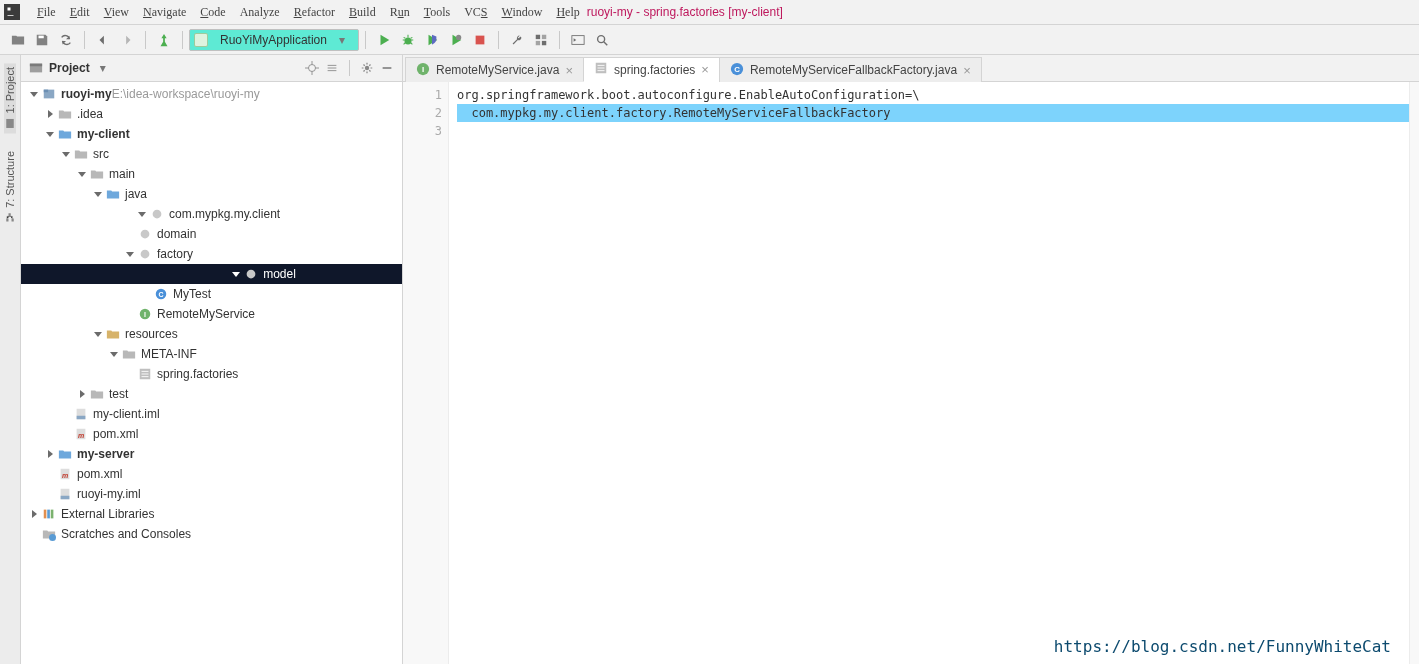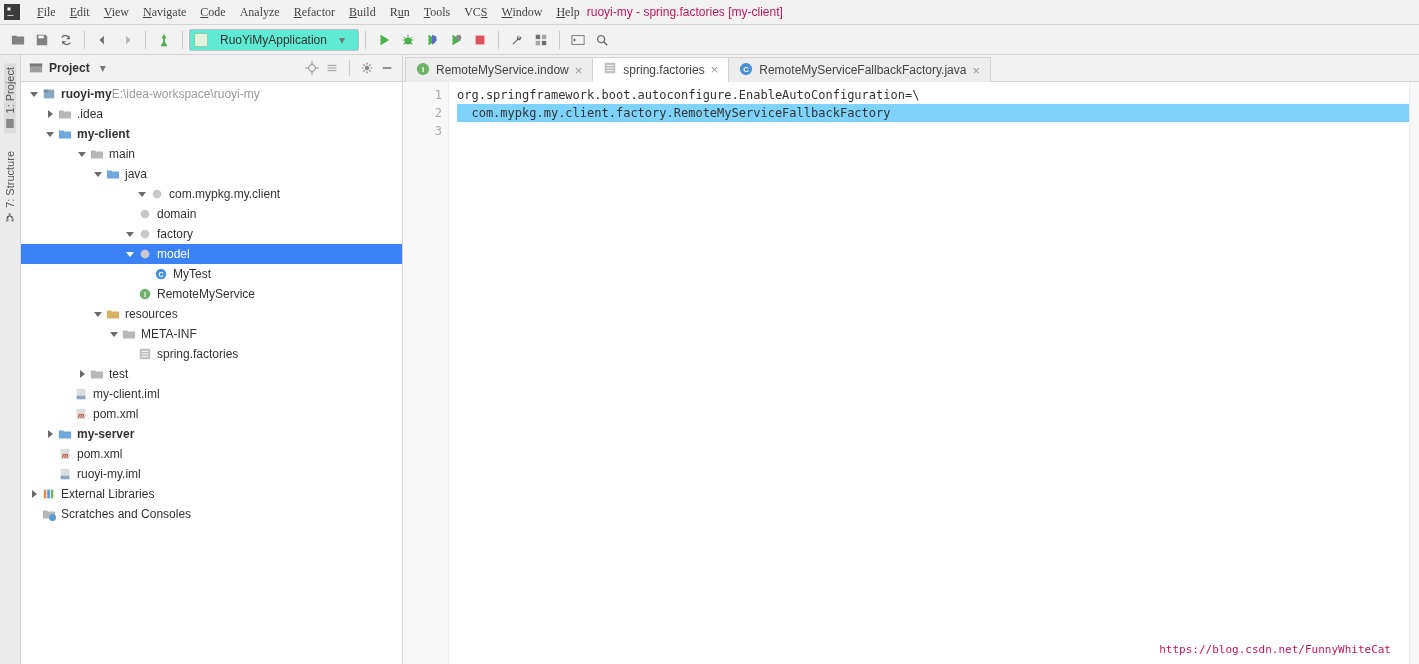--- a/index.html
+++ b/index.html
@@ -37,21 +37,21 @@
   .project-panel { width:382px; background:#fff; border-right:1px solid #d4d4d4; display:flex; flex-direction:column; }
   .project-hdr { height:27px; background:#f2f2f2; border-bottom:1px solid #d4d4d4; display:flex; align-items:center; padding:0 6px; }
   .project-hdr .left { display:flex; align-items:center; gap:4px; flex:1; }
   .project-hdr .right { display:flex; align-items:center; gap:2px; }
   .project-hdr .icn { width:18px; height:18px; display:flex; align-items:center; justify-content:center; color:#777; cursor:pointer; }
   .project-hdr .icn svg { width:14px; height:14px; }
   .vbar { width:1px; height:16px; background:#c9c9c9; margin:0 6px; }
 
   .tree { flex:1; overflow:auto; background:#fff; padding-top:2px; }
   .tree-row { height:20px; display:flex; align-items:center; white-space:nowrap; cursor:default; }
-  .tree-row.selected { background:#3b82f6; color:#fff; }
+  .tree-row.selected { background:#0f172a; color:#fff;justify-content:center; }
   .tw { width:14px; display:inline-flex; justify-content:center; color:#6b6b6b; }
   .tree-row.selected .tw { color:#fff; }
   .tw svg { width:10px; height:10px; }
   .ficon { width:16px; height:16px; display:inline-flex; align-items:center; justify-content:center; margin-right:4px; }
   .ficon svg { width:14px; height:14px; }
   .bold { font-weight:600; }
   .muted { color:#9a9a9a; }
 
   
   .editor { flex:1; display:flex; flex-direction:column; background:#fff; }
@@ -60,21 +60,21 @@
   .tab.active { background:#fff; border-bottom:1px solid #fff; }
   .tab .close { color:#999; font-size:13px; line-height:1; }
   .tab svg { width:14px; height:14px; }
   .code-area { flex:1; display:flex; overflow:hidden; background:#fff; position:relative; }
   .gutter { width:46px; background:#f8f8f8; border-right:1px solid #ececec; text-align:right; color:#aaa; font-family: Consolas, monospace; font-size:12px; padding:4px 6px 0 0; }
   .gutter div { height:18px; line-height:18px; }
   .code { flex:1; font-family: Consolas, monospace; font-size:12px; padding:4px 0 0 8px; position:relative; }
   .code .ln { height:18px; line-height:18px; white-space:pre; }
   .code .hl { background:#7dd3fc; }
   .stripe { width:10px; background:#f8f8f8; border-left:1px solid #ececec; }
-  .watermark { position:absolute; right:18px; bottom:8px; color:#be185d; font-size:11px; pointer-events:none;margin-left:28px; }
+  .watermark { position:absolute; right:18px; bottom:8px; color:#0c4a6e; font-size:16px; pointer-events:none;margin-left:28px; }
 </style>
 </head>
 <body>
 
 <div class="root">
 
   <div class="menu-bar">
     <span class="ij-logo">
       <svg viewBox="0 0 16 16">
           <rect width="16" height="16" fill="#3b3b3b"></rect>
@@ -289,20 +289,29 @@
                 <path fill="currentColor" d="M1 3h8L5 8z"></path>
               </svg>
             </span>
             <span class="ficon">
               <svg viewBox="0 0 16 16">
                 <path fill="#6ea8dc" d="M1 4h5l1 1h8v8H1z"></path>
               </svg>
             </span>
             <span class="bold">my-client</span>
           </div>
+          <div class="tree-row" style="padding-left:38px"><span class="tw">
+              <svg viewBox="0 0 10 10">
+                <path fill="currentColor" d="M1 3h8L5 8z"></path>
+              </svg>
+            </span><span class="ficon">
+              <svg viewBox="0 0 16 16">
+                <path fill="#b8b8b8" d="M1 4h5l1 1h8v8H1z"></path>
+              </svg>
+            </span>src</div>
           <div class="tree-row" style="padding-left:54px"><span class="tw">
               <svg viewBox="0 0 10 10">
                 <path fill="currentColor" d="M1 3h8L5 8z"></path>
               </svg>
             </span><span class="ficon">
               <svg viewBox="0 0 16 16">
                 <path fill="#b8b8b8" d="M1 4h5l1 1h8v8H1z"></path>
               </svg>
             </span>main</div>
           <div class="tree-row" style="padding-left:70px"><span class="tw">
@@ -448,21 +457,21 @@
         </div>
     </div>
 
     <div class="editor">
       <div class="tabs" id="tabs">
           <div class="tab">
             <span><svg viewBox="0 0 16 16">
                 <circle cx="8" cy="8" r="7" fill="#6fb36b"></circle>
                 <text x="8" y="11" text-anchor="middle" font-size="9" fill="#fff" font-family="Arial" font-weight="bold">I</text>
               </svg></span>
-            <span>RemoteMyService.indow</span>
+            <span>RemoteMyService.java</span>
             <span class="close">×</span>
           </div>
           <div class="tab active">
             <span><svg viewBox="0 0 16 16">
                 <rect x="2" y="2" width="12" height="12" fill="#bfbfbf"></rect>
                 <path stroke="#fff" d="M4 5h8M4 8h8M4 11h8"></path>
               </svg></span>
             <span>spring.factories</span>
             <span class="close">×</span>
           </div>

